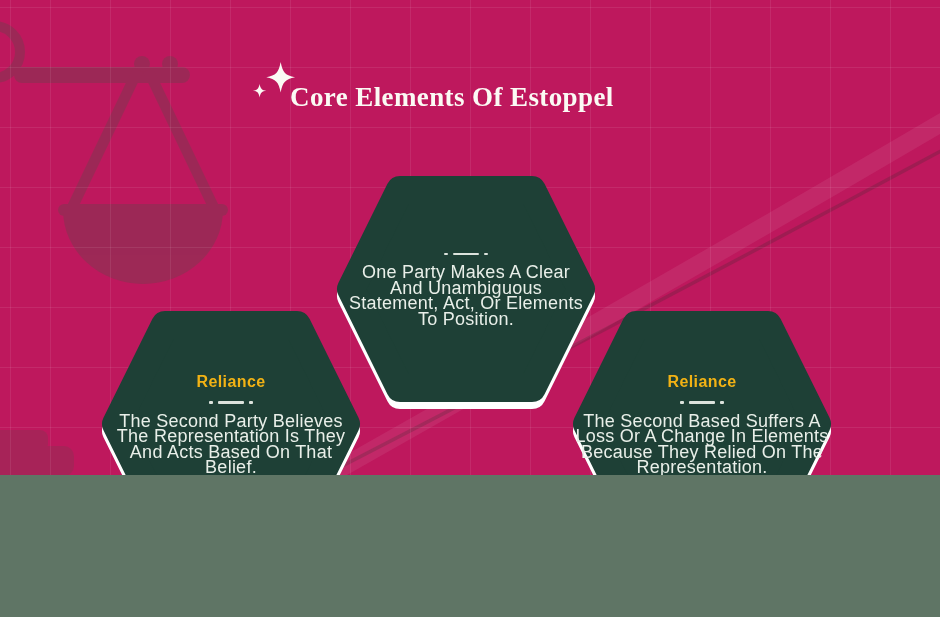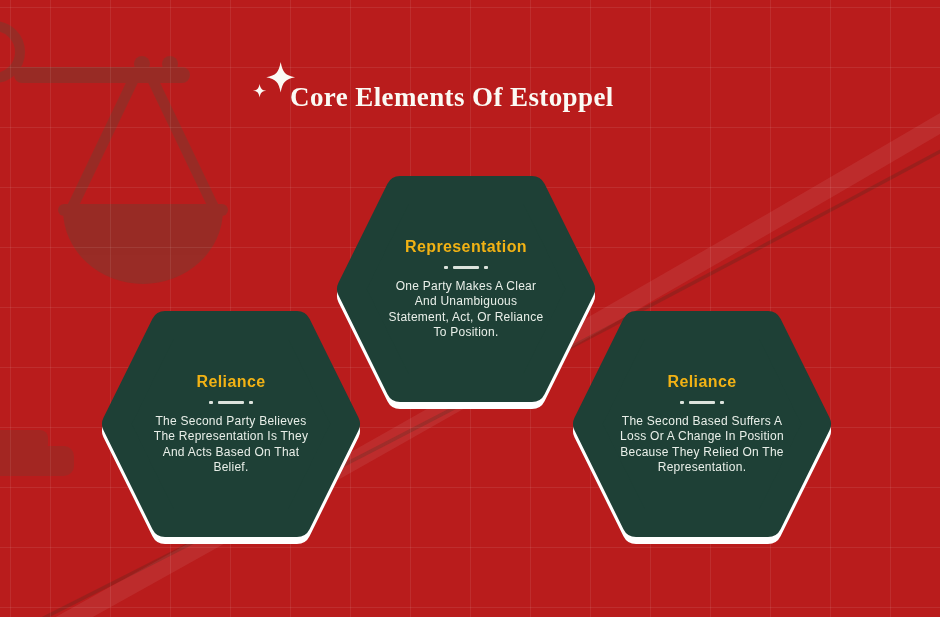--- a/index.html
+++ b/index.html
@@ -1,20 +1,20 @@
 <!DOCTYPE html>
 <html><head>
 <meta charset="utf-8">
 <style>
   html,body{margin:0;padding:0;background:#5f7565;}
   .canvas{
     position:relative;
-    width:940px;height:617px;
+    width:940px;height:475px;
     overflow:hidden;
-    background:#b91c1c;
+    background:#be185d;
     font-family:"Liberation Sans", sans-serif;
   }
   
   .decor{position:absolute;inset:0;z-index:1;}
   .grid{
     position:absolute;inset:0;z-index:2;pointer-events:none;
     background-image:
       repeating-linear-gradient(to right, rgba(255,255,255,0.08) 0 1px, transparent 1px 60px),
       repeating-linear-gradient(to bottom, rgba(255,255,255,0.08) 0 1px, transparent 1px 60px);
     background-position:50px 7px;
@@ -39,21 +39,21 @@
     display:flex;flex-direction:column;align-items:center;justify-content:center;
     text-align:center;
   }
   .hex-title{
     font-size:16px;font-weight:700;letter-spacing:0.4px;
     color:#f2b214;line-height:20px;margin-bottom:7px;
   }
   .divider{display:flex;align-items:center;gap:5px;margin:2px 0 10px 0;}
   .divider .dot{width:4px;height:2.5px;background:#dce3dd;border-radius:1px;}
   .divider .bar{width:26px;height:2.5px;background:#dce3dd;border-radius:1px;}
-  .hex-body{color:#e9efe9;font-size:12px;line-height:15.5px;letter-spacing:0.25px;}
+  .hex-body{color:#e9efe9;font-size:18px;line-height:15.5px;letter-spacing:0.25px;}
   .hex-body div{white-space:nowrap;}
 </style>
 </head>
 <body>
 
 <div class="canvas">
 
   <svg class="decor" viewBox="0 0 940 617" aria-hidden="true">
 
     <path d="M -40 680 Q 470 400 980 100" fill="none" stroke="rgba(255,255,255,0.07)" stroke-width="18"></path>
@@ -86,30 +86,29 @@
     </svg>
     <h1 class="page-title">Core Elements Of Estoppel</h1>
   </div>
 
   <div class="hex hex-rep">
     <svg class="hexshape" viewBox="0 0 264 234" aria-hidden="true">
       <polygon transform="translate(0,7)" points="66,14 198,14 247,113 198,212 66,212 17,113" fill="#ffffff" stroke="#ffffff" stroke-width="28" stroke-linejoin="round"></polygon>
       <polygon points="66,14 198,14 247,113 198,212 66,212 17,113" fill="#1e4036" stroke="#1e4036" stroke-width="28" stroke-linejoin="round"></polygon>
     </svg>
     <div class="hex-content">
-      <div class="hex-title">Representation</div>
       <div class="divider">
           <span class="dot"></span>
           <span class="bar"></span>
           <span class="dot"></span>
         </div>
       <div class="hex-body">
         <div>One Party Makes A Clear</div>
         <div>And Unambiguous</div>
-        <div>Statement, Act, Or Reliance</div>
+        <div>Statement, Act, Or Elements</div>
         <div>To Position.</div>
       </div>
     </div>
   </div>
 
   <div class="hex hex-rel">
     <svg class="hexshape" viewBox="0 0 264 234" aria-hidden="true">
       <polygon transform="translate(0,7)" points="66,14 198,14 247,113 198,212 66,212 17,113" fill="#ffffff" stroke="#ffffff" stroke-width="28" stroke-linejoin="round"></polygon>
       <polygon points="66,14 198,14 247,113 198,212 66,212 17,113" fill="#1e4036" stroke="#1e4036" stroke-width="28" stroke-linejoin="round"></polygon>
     </svg>
@@ -136,20 +135,20 @@
     </svg>
     <div class="hex-content">
       <div class="hex-title">Reliance</div>
       <div class="divider">
           <span class="dot"></span>
           <span class="bar"></span>
           <span class="dot"></span>
         </div>
       <div class="hex-body">
         <div>The Second Based Suffers A</div>
-        <div>Loss Or A Change In Position</div>
+        <div>Loss Or A Change In Elements</div>
         <div>Because They Relied On The</div>
         <div>Representation.</div>
       </div>
     </div>
   </div>
 
 </div>
 
 </body></html>

